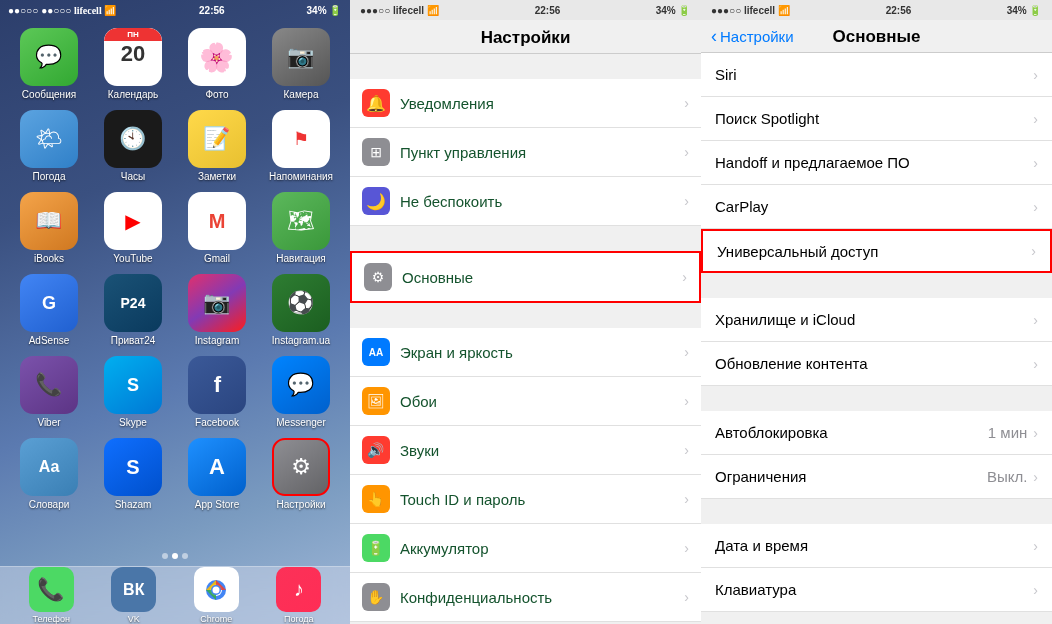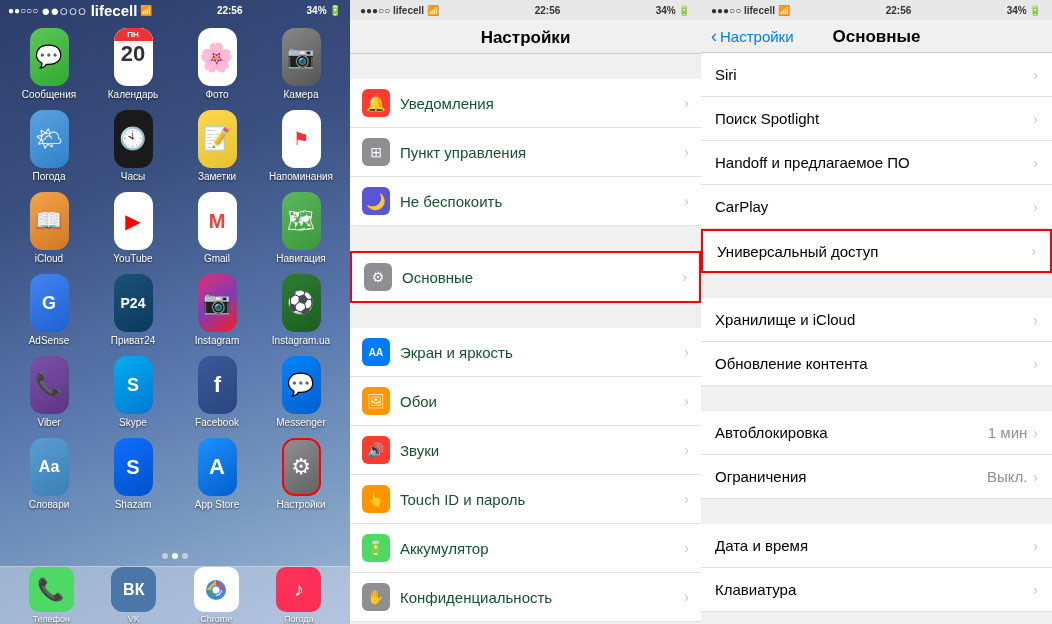--- a/index.html
+++ b/index.html
@@ -45,21 +45,21 @@
     }
 
     .app-item {
       display: flex;
       flex-direction: column;
       align-items: center;
       gap: 3px;
     }
 
     .app-icon {
-      width: 39px;
+      width: 58px;
       height: 58px;
       border-radius: 13px;
       display: flex;
       align-items: center;
       justify-content: center;
       font-size: 22px;
       color: white;
       overflow: hidden;
       position: relative;
     }
@@ -281,21 +281,21 @@
 
     .general-section-gap { height: 25px; background: #f0f0f0; }
   </style>
 </head>
 <body>
 
 <div id="panel1">
   <div class="status-bar">
     <span class="status-left">
       <span>●●○○○</span>
-      <span style="font-size:15px;">●●○○○ lifecell</span>
+      <span style="font-size:10px;font-family:Liberation Serif, serif;">●●○○○ lifecell</span>
       <span>📶</span>
     </span>
     <span class="status-center">22:56</span>
     <span class="status-right">
       <span>34%</span>
       <span>🔋</span>
     </span>
   </div>
 
   <div class="app-grid">
@@ -334,21 +334,21 @@
       <div class="app-icon icon-notes">📝</div>
       <span class="app-label">Заметки</span>
     </div>
     <div class="app-item">
       <div class="app-icon icon-reminders" style="background:white;color:#e33;font-size:18px;">⚑</div>
       <span class="app-label">Напоминания</span>
     </div>
 
     <div class="app-item">
       <div class="app-icon icon-ibooks">📖</div>
-      <span class="app-label">iCloud</span>
+      <span class="app-label">iBooks</span>
     </div>
     <div class="app-item">
       <div class="app-icon icon-youtube" style="background:white;color:#ff0000;font-size:20px;">▶</div>
       <span class="app-label">YouTube</span>
     </div>
     <div class="app-item">
       <div class="app-icon icon-gmail" style="background:white;color:#ea4335;font-weight:700;font-size:20px;">M</div>
       <span class="app-label">Gmail</span>
     </div>
     <div class="app-item">

